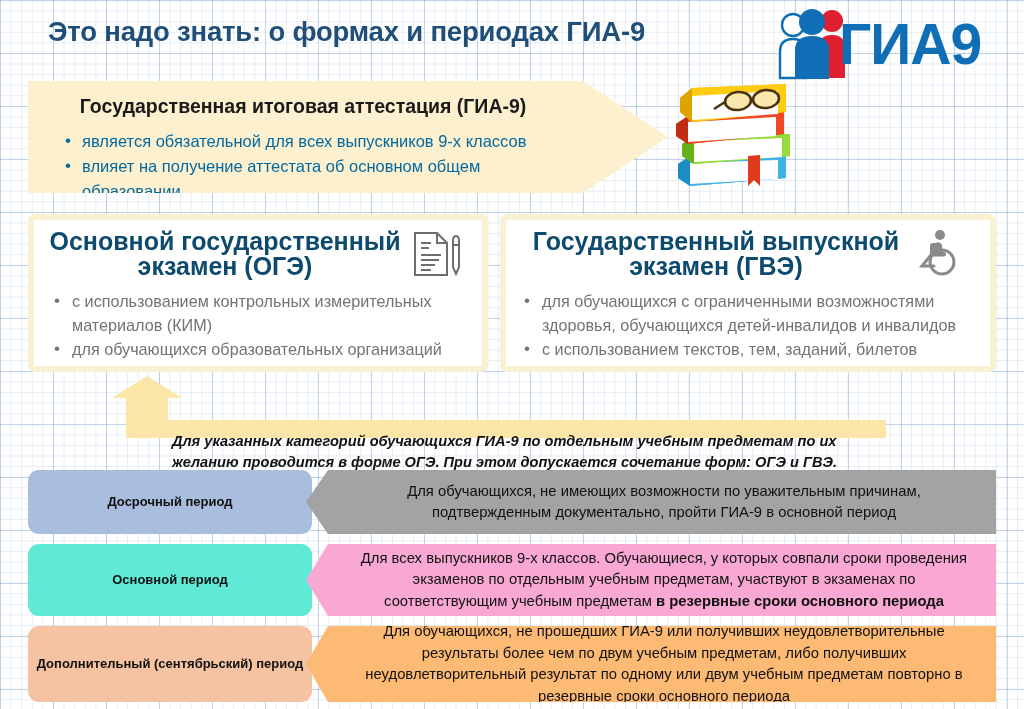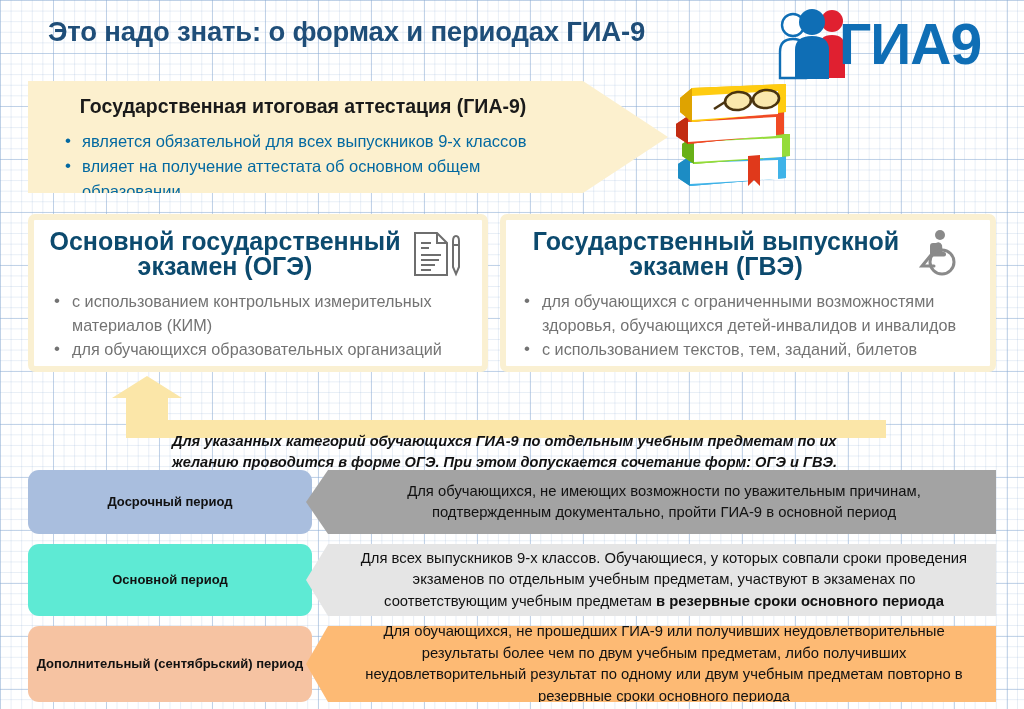--- a/index.html
+++ b/index.html
@@ -225,21 +225,21 @@
     text-align: center;
     font-size: 14.8px;
     line-height: 21.5px;
     color: #111111;
   }
   .period-text b { font-weight: bold; }
 
   #row-dosrochnyy .period-label { background: #A9BEDE; }
   #row-dosrochnyy .period-panel { background: #a3a3a3; }
   #row-osnovnoy   .period-label { background: #5eead4; }
-  #row-osnovnoy   .period-panel { background: #e5e5e5; }
+  #row-osnovnoy   .period-panel { background: #f9a8d4; }
   #row-dopoln     .period-label { background: #F6C3A2; }
   #row-dopoln     .period-panel { background: #fdba74; }
 </style>
 </head>
 <body>
 
 <div id="header">
   <div id="page-title">Это надо знать: о формах и периодах ГИА-9</div>
 
   <div id="logo">

